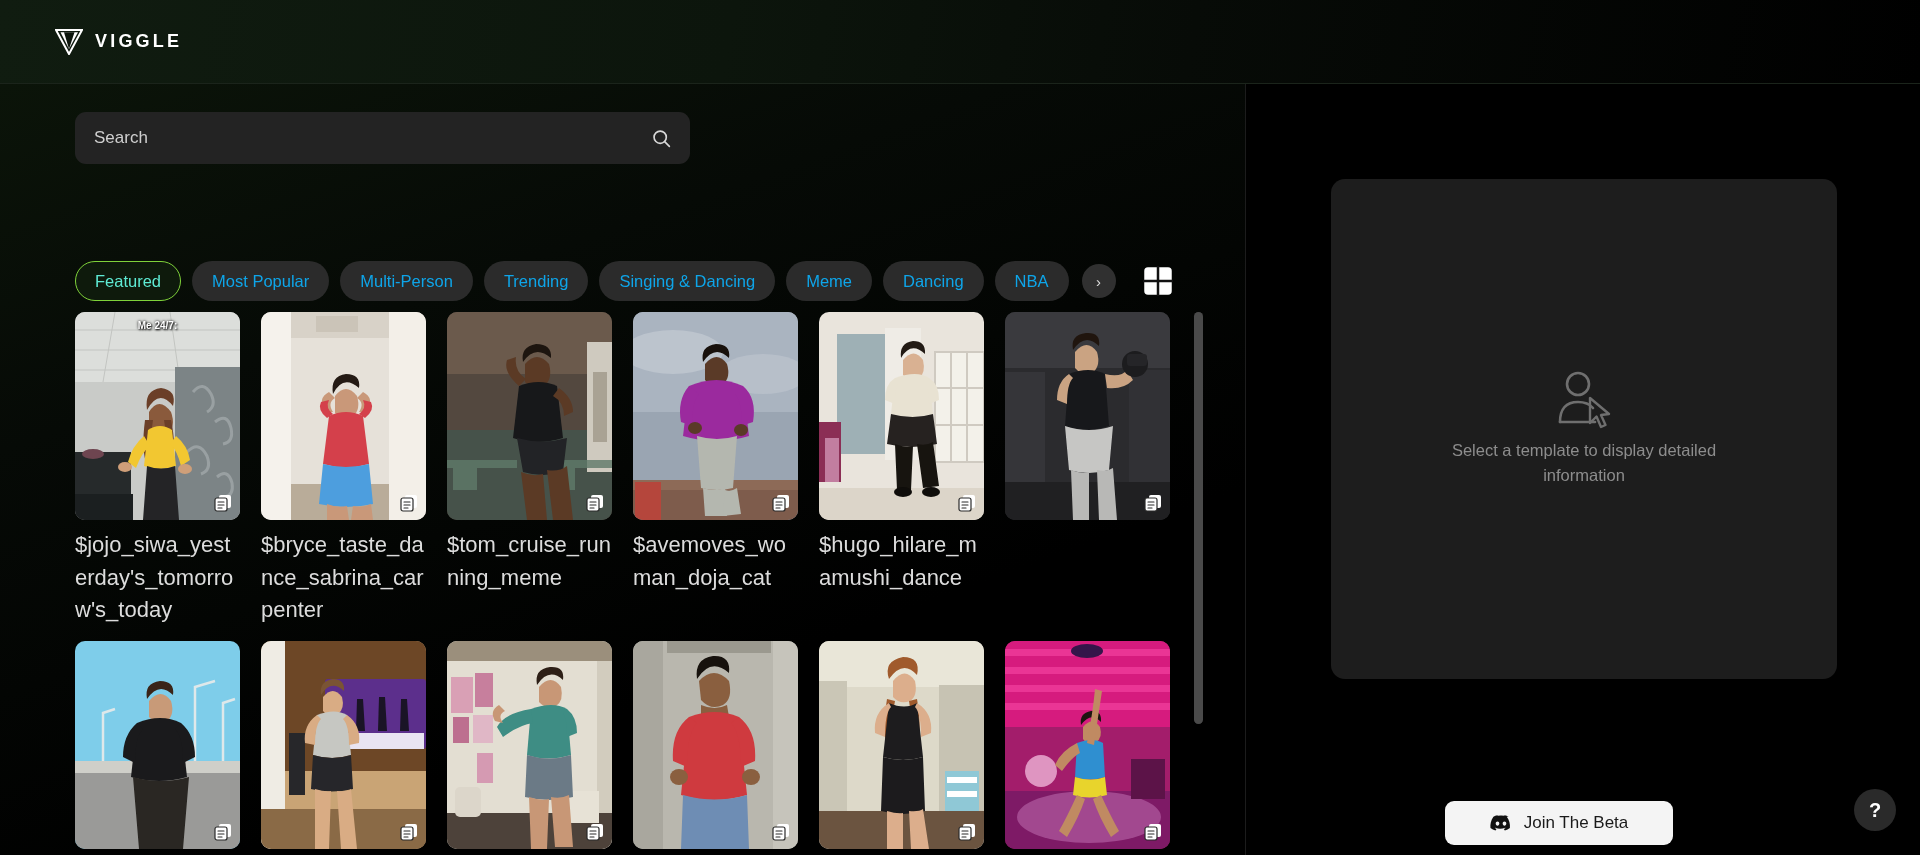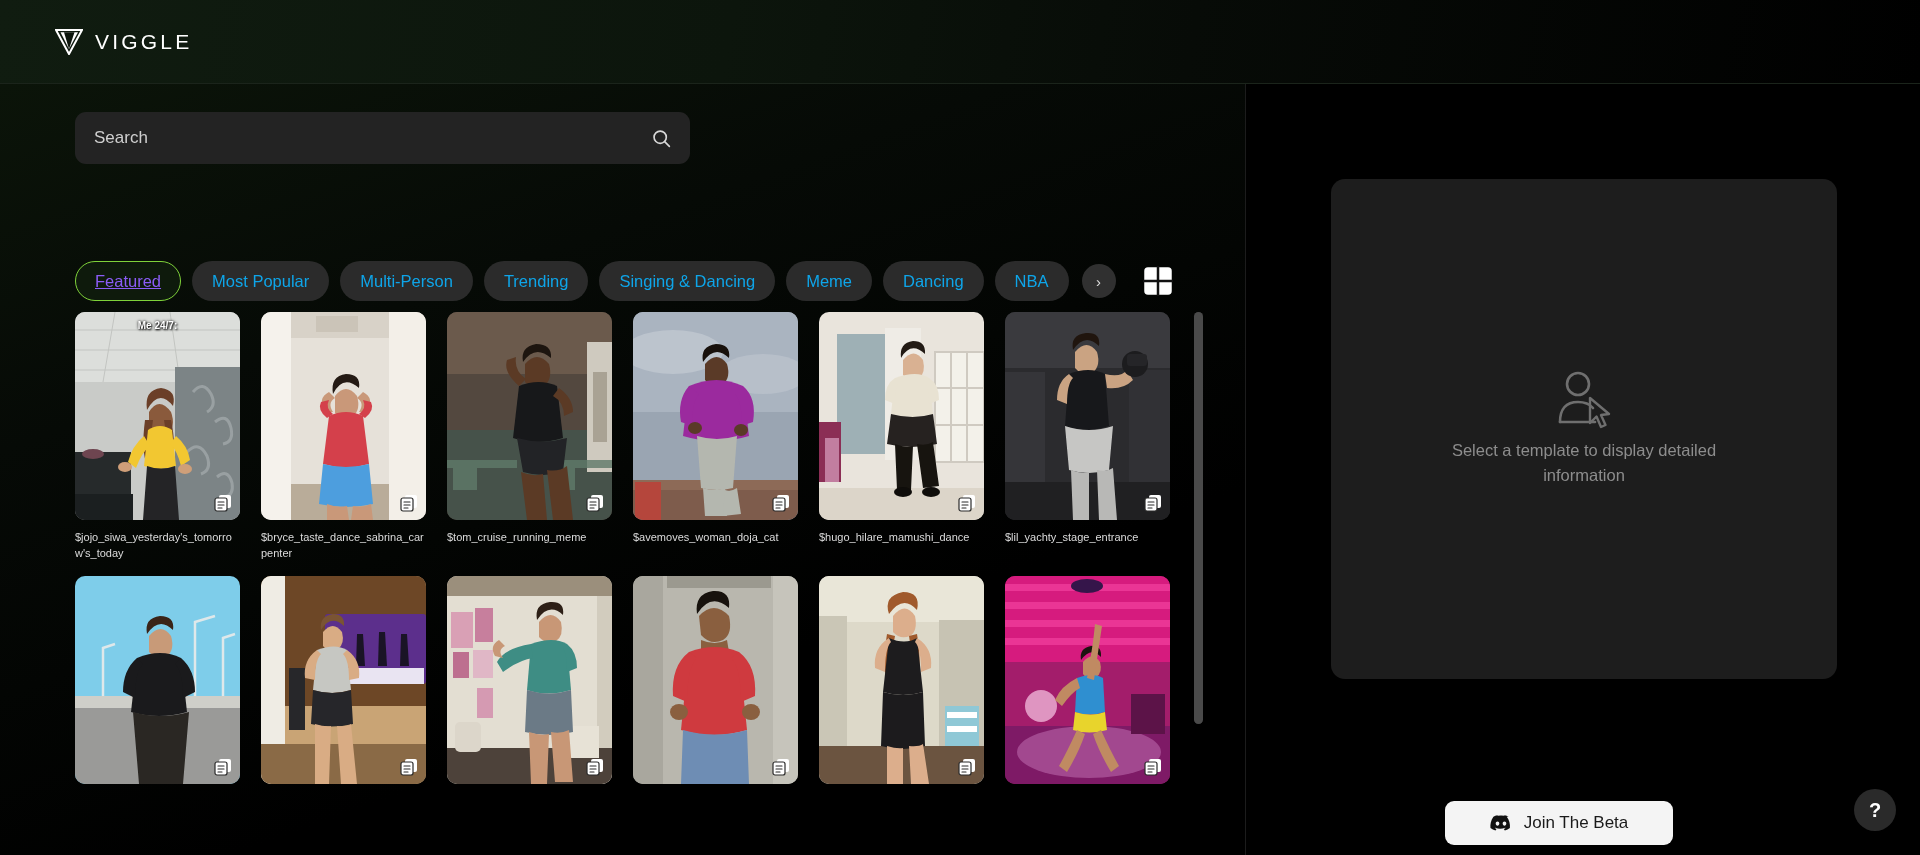--- a/index.html
+++ b/index.html
@@ -19,21 +19,21 @@
     background: linear-gradient(100deg, #101c10 0%, #0c150c 38%, #070b07 62%, #000 100%);
     border-bottom: 1px solid #1b241b;
     display: flex; align-items: center;
   }
   .logo-wrap {
     display: flex; align-items: center; gap: 12px;
     margin-left: 55px;
   }
   .logo-mark { width: 28px; height: 26px; display: block; }
   .logo-text {
-    color: #fff; font-size: 21px; font-weight: 400;
+    color: #fff; font-size: 18px; font-weight: 700;
     letter-spacing: 3.2px;
   }
 
   
   .body-area {
     position: absolute; top: 84px; left: 0;
     width: 1920px; height: 771px;
     background: #000;
   }
 
@@ -76,22 +76,21 @@
     font-size: 16.5px;
     display: flex; align-items: center; justify-content: center;
     white-space: nowrap;
     border: 1px solid transparent;
     cursor: pointer;
     flex: none;
   }
   .chip.active {
     background: #0e1a0c;
     border: 1px solid #7fd23a;
-    color: #8b5cf6;
-    text-decoration: underline;
+    color: #5eead4;
   }
   .chip-next {
     width: 34px; height: 34px; border-radius: 50%;
     background: #303030; color: #ddd;
     display: flex; align-items: center; justify-content: center;
     font-size: 15px; flex: none; cursor: pointer;
     margin-left: 2px;
   }
   .grid-toggle {
     width: 30px; height: 30px; flex: none; margin-left: 16px;
@@ -125,21 +124,21 @@
     color: #fff; font-size: 10px; font-weight: 700;
     text-shadow: 0 0 3px #000, 1px 1px 2px #000;
   }
   .layers-badge {
     position: absolute; right: 7px; bottom: 7px;
     width: 20px; height: 20px;
   }
   .card-label {
     margin-top: 9px;
     color: #dcdcdc;
-    font-size: 11px;
+    font-size: 22px;
     line-height: 1.48;
     word-break: break-all;
   }
 
   .grid-scrollbar {
     position: absolute; left: 1194px; top: 228px;
     width: 9px; height: 412px;
     background: #1a1a1a; border-radius: 5px;
   }
   .grid-scrollbar-thumb {
@@ -448,21 +447,20 @@
             <svg class="layers-badge" viewBox="0 0 20 20">
               <rect x="6" y="2" width="12" height="13" rx="2" fill="#fff"></rect>
               <rect x="2" y="5" width="12" height="13" rx="2" fill="#fff" stroke="#2b2b2b" stroke-width="1.2"></rect>
               <g stroke="#2b2b2b" stroke-width="1.1" stroke-linecap="round">
                 <line x1="5" y1="9" x2="11" y2="9"></line>
                   <line x1="5" y1="12" x2="11" y2="12"></line>
                   <line x1="5" y1="15" x2="9" y2="15"></line>
               </g>
             </svg>
           </div>
-          <div class="card-label">$lil_yachty_stage_entrance</div>
         </div>
 
         <div class="card">
           <div class="thumb">
             <svg class="thumb-art" viewBox="0 0 165 208" preserveAspectRatio="none">
               <rect width="165" height="208" fill="#7ecdea"></rect>
               <rect y="128" width="165" height="80" fill="#9a9a98"></rect>
               <rect y="120" width="165" height="12" fill="#cfcfc9"></rect>
               <g stroke="#dfe8ea" stroke-width="2.5" fill="none">
                 <path d="M120 120 L120 46 L140 40"></path>

